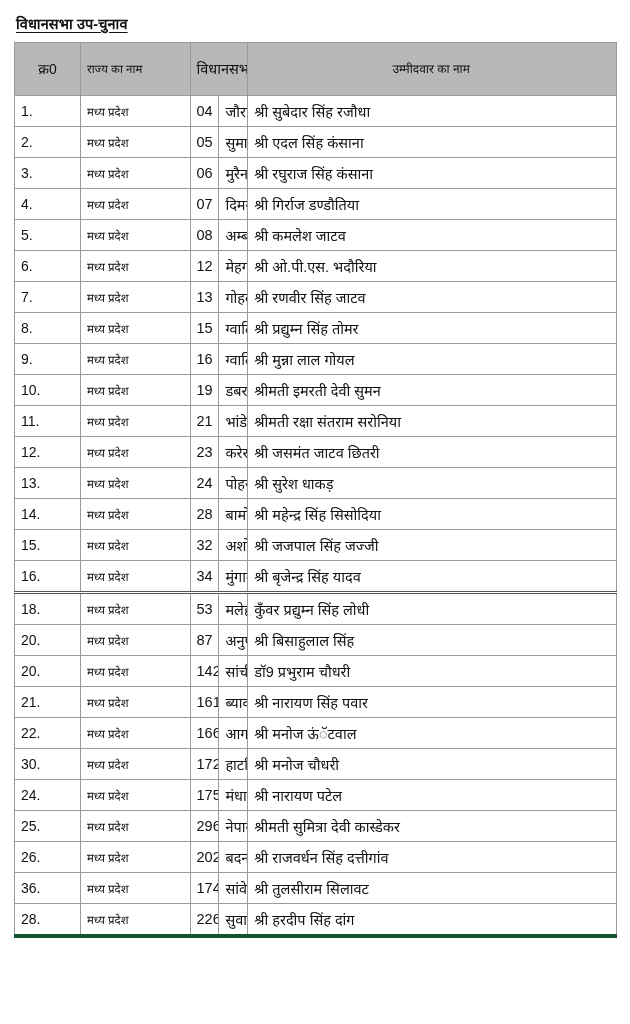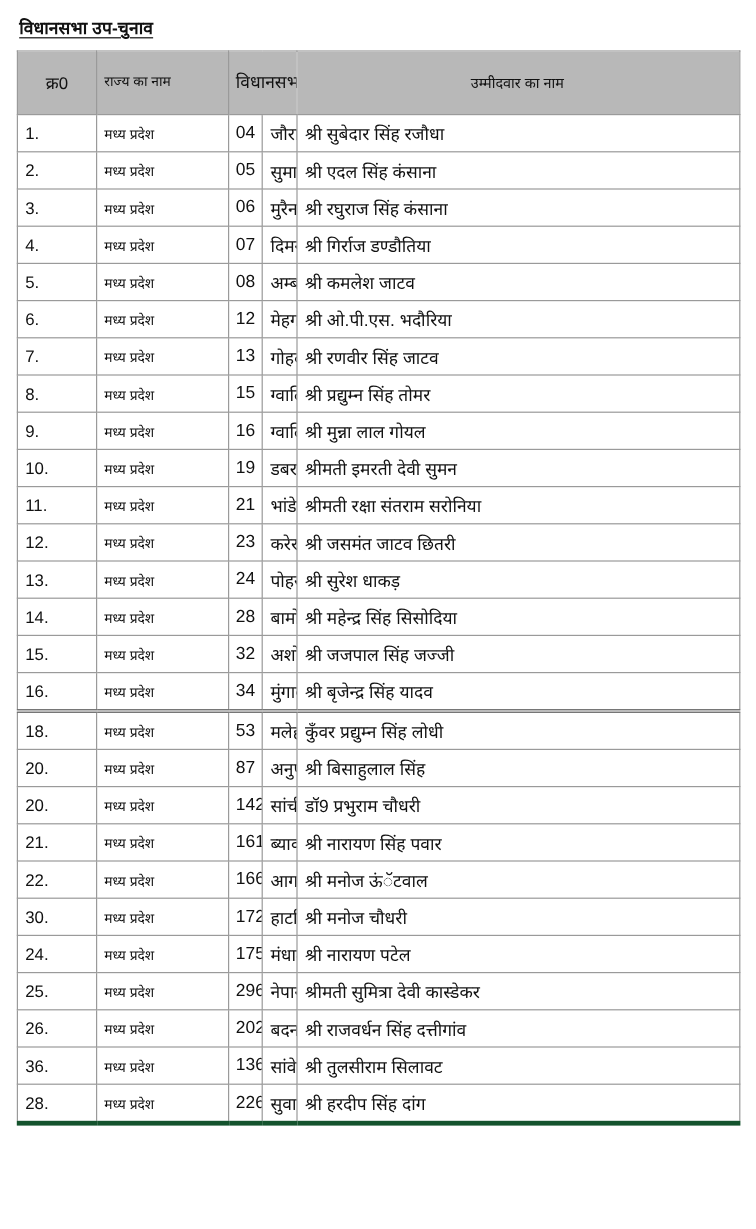--- a/index.html
+++ b/index.html
@@ -262,21 +262,21 @@
         <tr>
           <td class="c-sno">26.</td>
           <td class="c-state">मध्य प्रदेश</td>
           <td class="c-acno bold">202</td>
           <td class="c-acname bold">बदनावर</td>
           <td class="c-cand bold">श्री राजवर्धन सिंह दत्तीगांव</td>
         </tr>
         <tr>
           <td class="c-sno">36.</td>
           <td class="c-state">मध्य प्रदेश</td>
-          <td class="c-acno bold">136</td>
+          <td class="c-acno bold">174</td>
           <td class="c-acname bold">सांवेर (अ.जा.)</td>
           <td class="c-cand bold">श्री तुलसीराम सिलावट</td>
         </tr>
         <tr class="last-row">
           <td class="c-sno">28.</td>
           <td class="c-state">मध्य प्रदेश</td>
           <td class="c-acno bold">226</td>
           <td class="c-acname bold">सुवासरा</td>
           <td class="c-cand bold">श्री हरदीप सिंह दांग</td>
         </tr>

